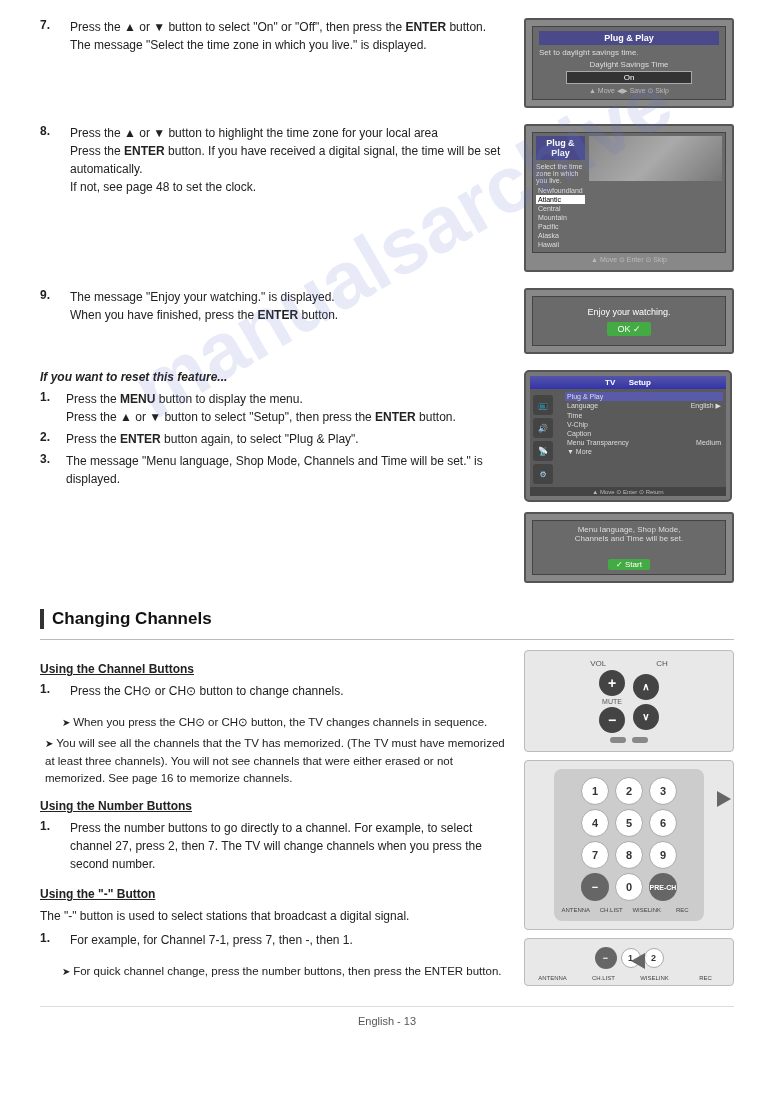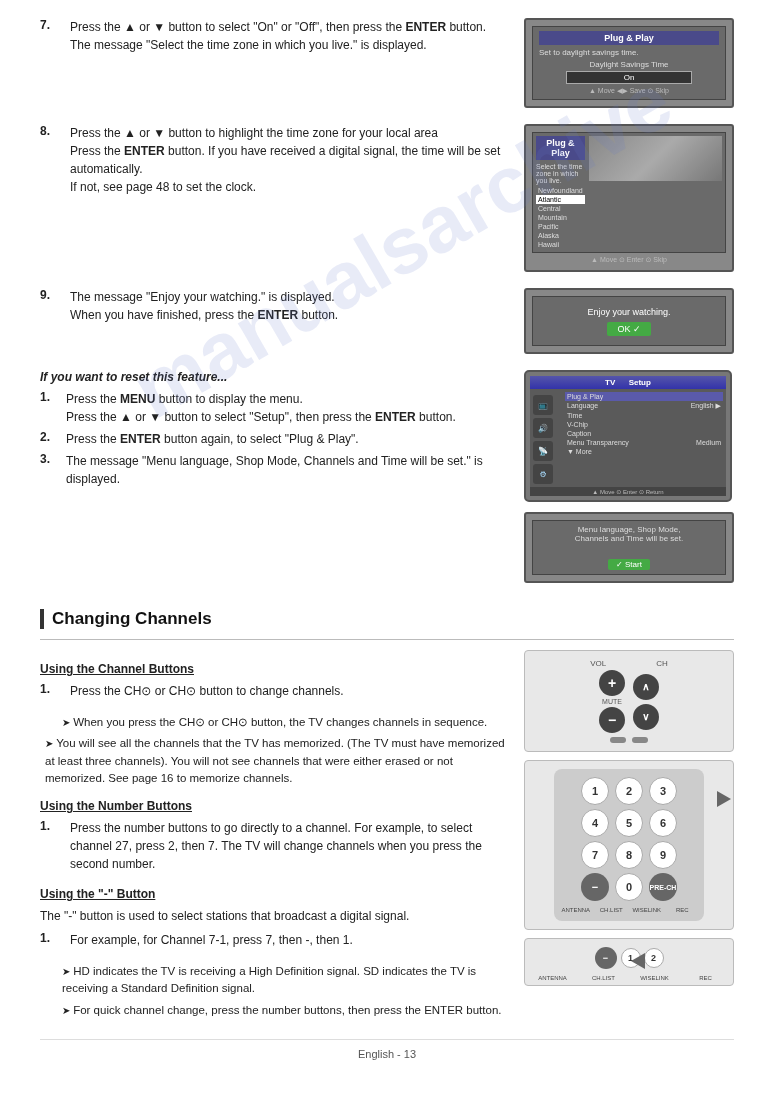--- a/index.html
+++ b/index.html
@@ -482,21 +482,20 @@
         <span class="step-num">1.</span>
         <span class="step-text">Press the number buttons to go directly to a channel. For example, to select channel 27, press 2, then 7. The TV will change channels when you press the second number.</span>
       </div>
 
       <div class="subsection-title">Using the "-" Button</div>
       <div style="font-size:12px;line-height:1.5;margin-bottom:6px;">The "-" button is used to select stations that broadcast a digital signal.</div>
       <div class="step-block">
         <span class="step-num">1.</span>
         <span class="step-text">For example, for Channel 7-1, press 7, then -, then 1.</span>
       </div>
-      <div class="indent-note" style="margin-left:22px; margin-bottom:4px;">HD indicates the TV is receiving a High Definition signal. SD indicates the TV is receiving a Standard Definition signal.</div>
       <div class="indent-note" style="margin-left:22px;">For quick channel change, press the number buttons, then press the ENTER button.</div>
     </div>
 
     <div class="ch-steps-images">
 
       <div class="remote-img">
         <div style="display:flex; gap:20px; font-size:8px; color:#555; margin-bottom:2px;">
           <span>VOL</span>
           <span style="margin-left:30px;">CH</span>
         </div>

